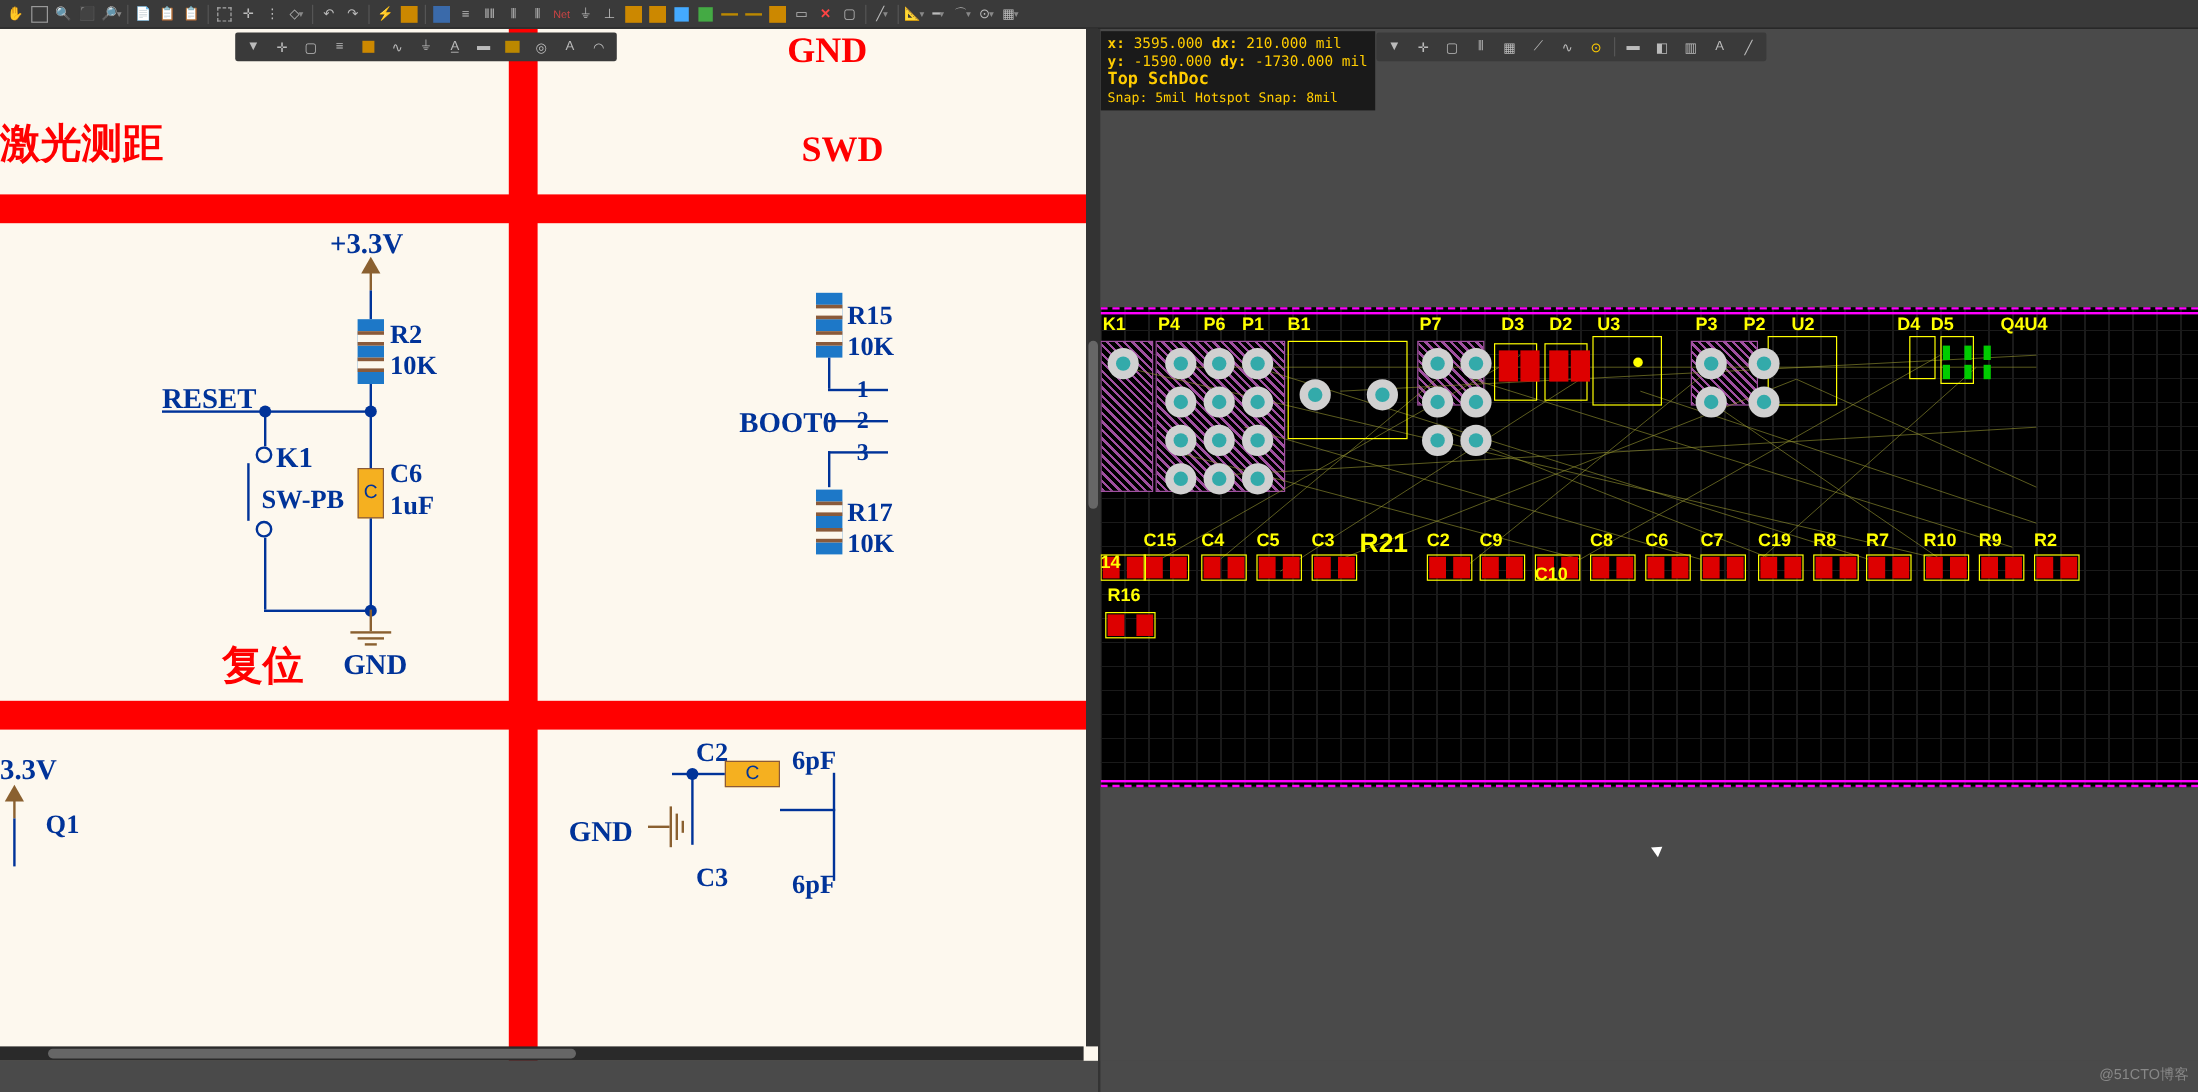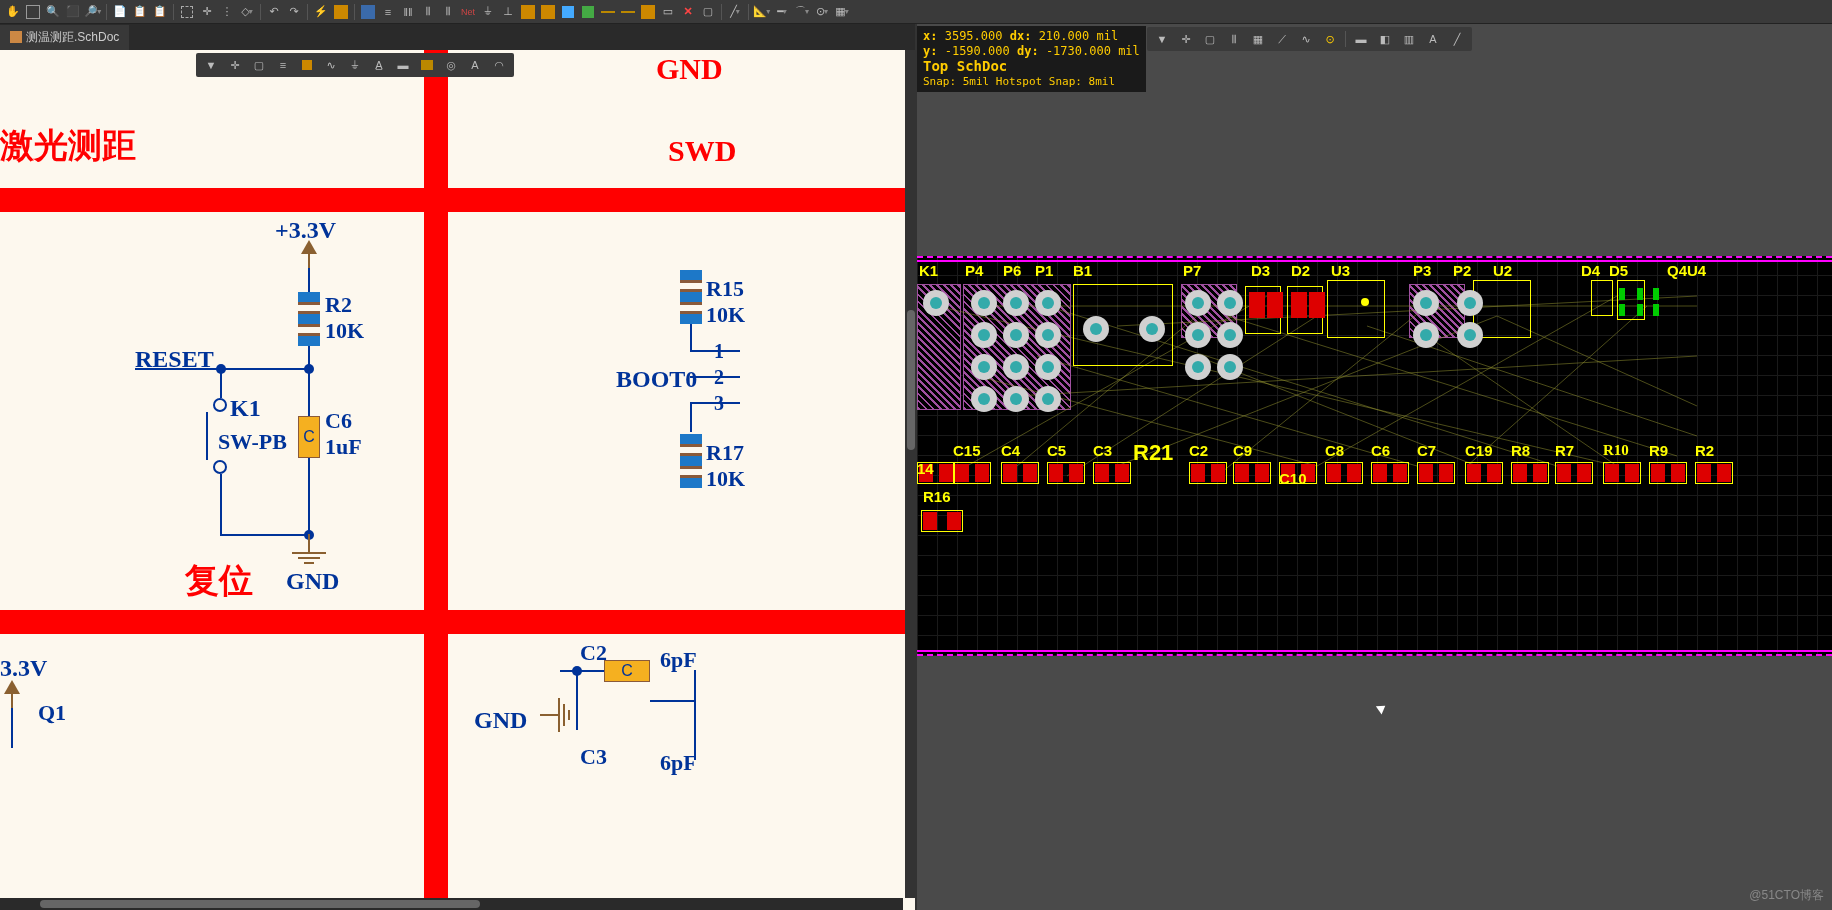--- a/index.html
+++ b/index.html
@@ -183,26 +183,20 @@
     </div>
   <div class="icon">━<span class="dd">▾</span></div>
   <div class="icon">⌒<span class="dd">▾</span></div>
   <div class="icon">⊙<span class="dd">▾</span></div>
   <div class="icon">▦<span class="dd">▾</span></div>
 </div>
 
 <div class="split-container">
 
   <div class="pane pane-left">
-    <div class="tab-bar">
-      <div class="tab">
-        <div class="tab-icon sch"></div>
-        <span>测温测距.SchDoc</span>
-      </div>
-    </div>
     <div class="canvas-area">
       <div class="sch-canvas">
 
         <div class="sch-red-h" style="top:138px"></div>
         <div class="sch-red-h" style="top:560px"></div>
         <div class="sch-red-v" style="left:424px"></div>
 
         <div class="sub-toolbar" style="left:196px">
           <div class="icon">▼</div>
           <div class="icon">✛</div>
@@ -495,21 +489,21 @@
               <div class="comp-label" style="top: 186px; left: 176px;">C3</div>
               <div class="comp-label" style="top: 186px; left: 272px;">C2</div>
               <div class="comp-label" style="top: 186px; left: 316px;">C9</div>
               <div class="comp-label" style="top: 186px; left: 362px; margin-top: 28px;">C10</div>
               <div class="comp-label" style="top: 186px; left: 408px;">C8</div>
               <div class="comp-label" style="top: 186px; left: 454px;">C6</div>
               <div class="comp-label" style="top: 186px; left: 500px;">C7</div>
               <div class="comp-label" style="top: 186px; left: 548px;">C19</div>
               <div class="comp-label" style="top: 186px; left: 594px;">R8</div>
               <div class="comp-label" style="top: 186px; left: 638px; text-align: center;">R7</div>
-              <div class="comp-label" style="top: 186px; left: 686px; font-family: Liberation Serif, serif;">R10</div>
+              <div class="comp-label" style="top: 186px; left: 686px;">R10</div>
               <div class="comp-label" style="top: 186px; left: 732px;">R9</div>
               <div class="comp-label" style="top: 186px; left: 778px;">R2</div>
             </div>
 
           <svg class="ratsnest">
             <line x1="20" y1="50" x2="700" y2="210"></line>
             <line x1="60" y1="120" x2="400" y2="210"></line>
             <line x1="120" y1="100" x2="500" y2="210"></line>
             <line x1="130" y1="50" x2="640" y2="210"></line>
             <line x1="200" y1="70" x2="780" y2="40"></line>

